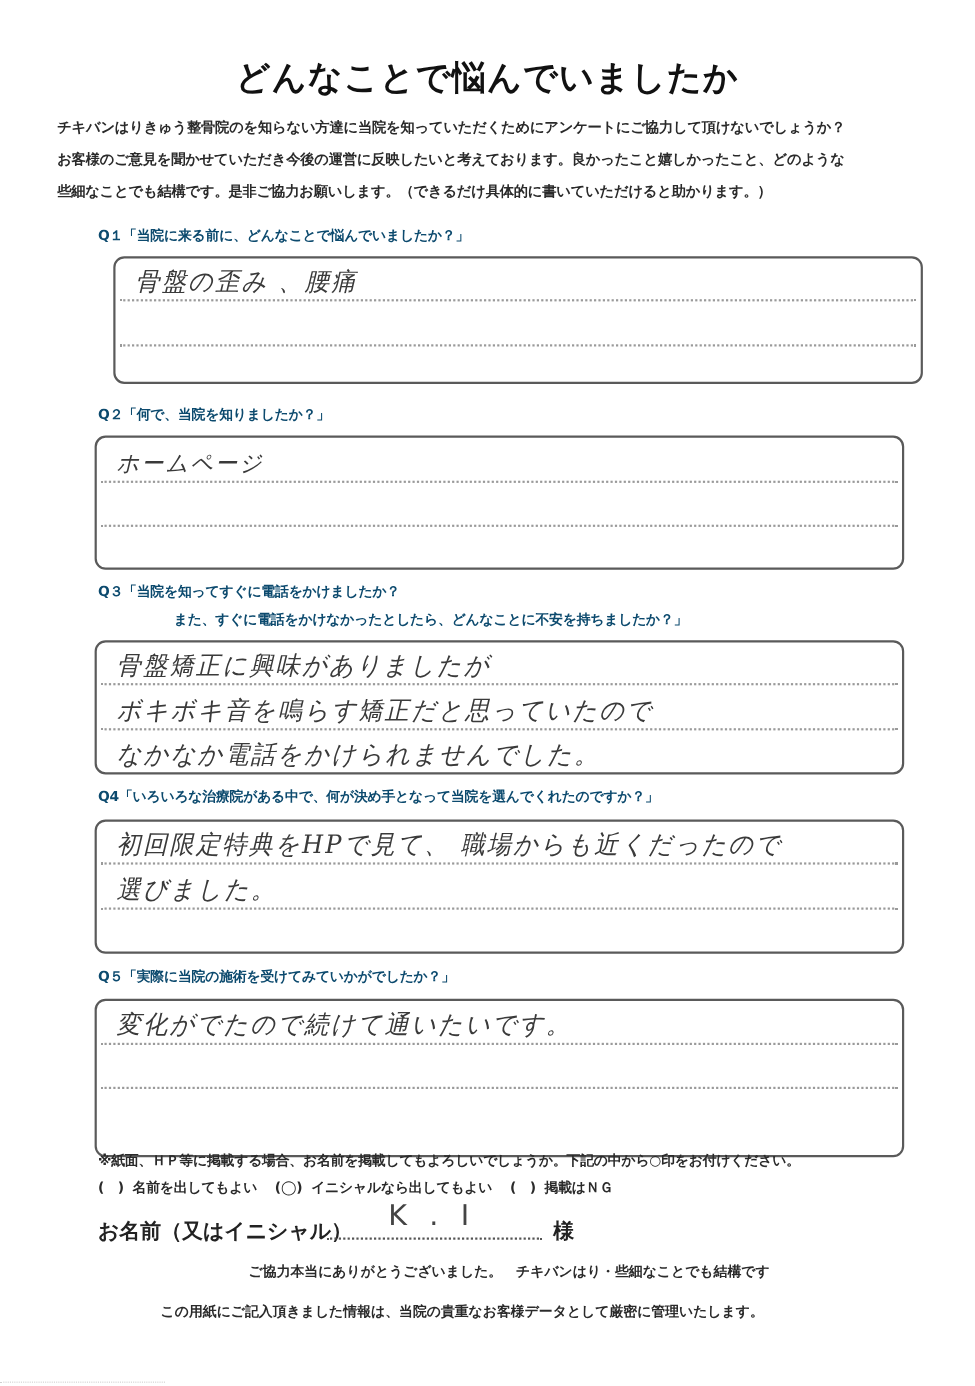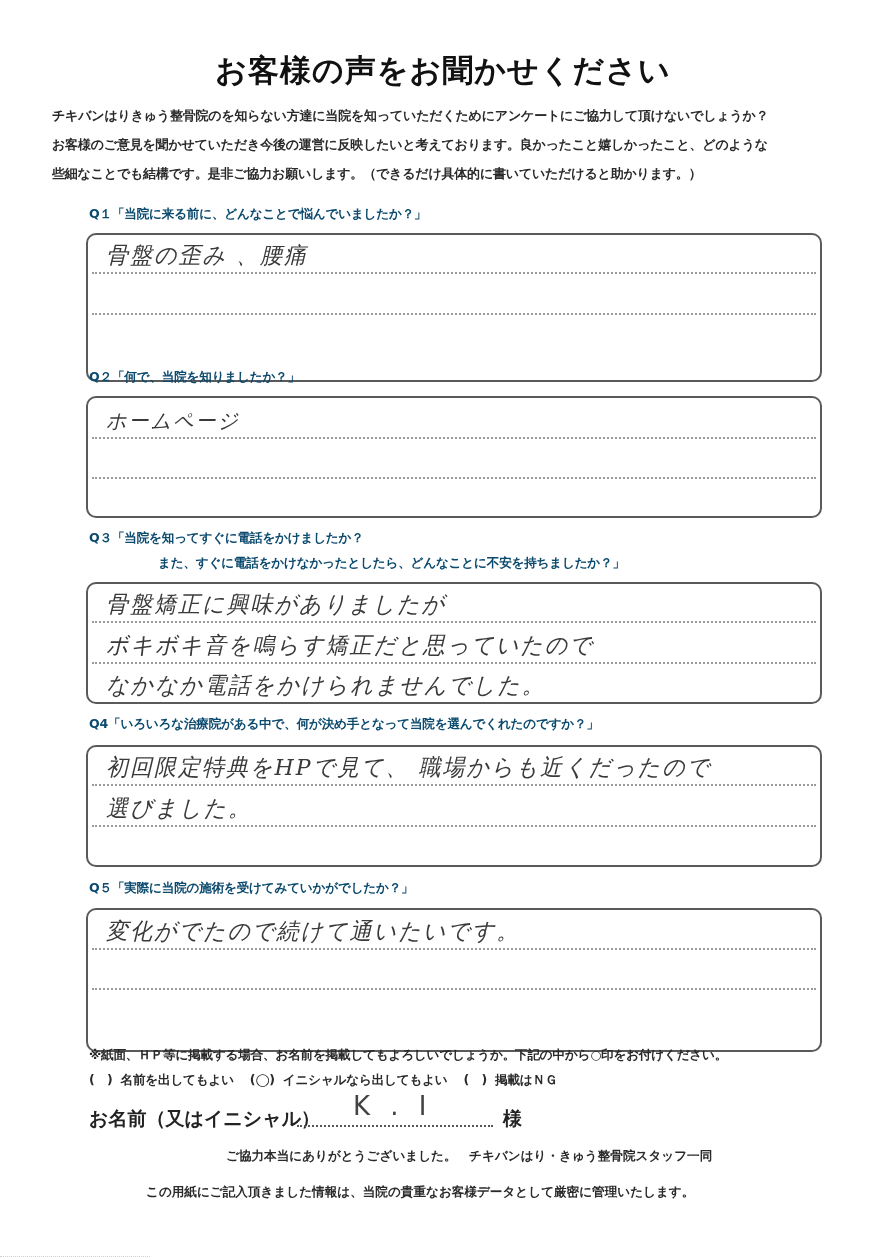--- a/index.html
+++ b/index.html
@@ -42,28 +42,28 @@
       position: absolute; left: 56px; top: -6px;
       font-family: "DejaVu Sans", "Liberation Sans", sans-serif;
       font-size: 26px; color: #444; letter-spacing: 6px; font-weight: normal;
     }
     .footer { font-size: 12.6px; font-weight: bold; color: #2a2a2a; white-space: nowrap; }
     .scanline { left: 0; top: 1256px; width: 150px; height: 0; border-top: 1px dotted #cfcfcf; }
   </style>
 </head>
 <body>
 
-<div class="abs title">お客様の声をお聞かせください</div>
+<div class="abs title">どんなことで悩んでいましたか</div>
 
 <div class="abs intro" style="top:107px;">チキバンはりきゅう整骨院のを知らない方達に当院を知っていただくためにアンケートにご協力して頂けないでしょうか？</div>
 <div class="abs intro" style="top:136px;">お客様のご意見を聞かせていただき今後の運営に反映したいと考えております。良かったこと嬉しかったこと、どのような</div>
 <div class="abs intro" style="top:165px;">些細なことでも結構です。是非ご協力お願いします。（できるだけ具体的に書いていただけると助かります。）</div>
 
 <div class="abs qlabel" style="left:89px; top:206px;">Q１「当院に来る前に、どんなことで悩んでいましたか？」</div>
-<div class="abs box" style="top:233px; height:149px;">
+<div class="abs box" style="top:233px; height:116px;margin-left:17px;">
   <div class="dots" style="top:37px;"></div>
   <div class="dots" style="top:78px;"></div>
   <div class="hw" style="top:6px;">骨盤の歪み 、腰痛</div>
 </div>
 
 <div class="abs qlabel" style="left:89px; top:369px;">Q２「何で、当院を知りましたか？」</div>
 <div class="abs box" style="top:396px; height:122px;text-decoration:underline;">
   <div class="dots" style="top:39px;"></div>
   <div class="dots" style="top:79px;"></div>
   <div class="hw" style="top:10px; font-size:20px;">ホームページ</div>
@@ -109,16 +109,16 @@
     <span>掲載はＮＧ</span>
   </span>
 </div>
 
 <div class="abs name-label" style="left:89px; top:1106px;">お名前（又はイニシャル）</div>
 <div class="abs name-line" style="left:297px; top:1097px; width:196px;">
   <span class="name-value">K . I</span>
 </div>
 <div class="abs name-label" style="left:503px; top:1106px;">様</div>
 
-<div class="abs footer" style="left:226px; top:1148px;">ご協力本当にありがとうございました。　チキバンはり・きゅう整骨院スタッフ一同</div>
+<div class="abs footer" style="left:226px; top:1148px;">ご協力本当にありがとうございました。　チキバンはり・些細なことでも結構です</div>
 <div class="abs footer" style="left:146px; top:1184px;">この用紙にご記入頂きました情報は、当院の貴重なお客様データとして厳密に管理いたします。</div>
 
 <div class="abs scanline"></div>
 
 </body></html>

